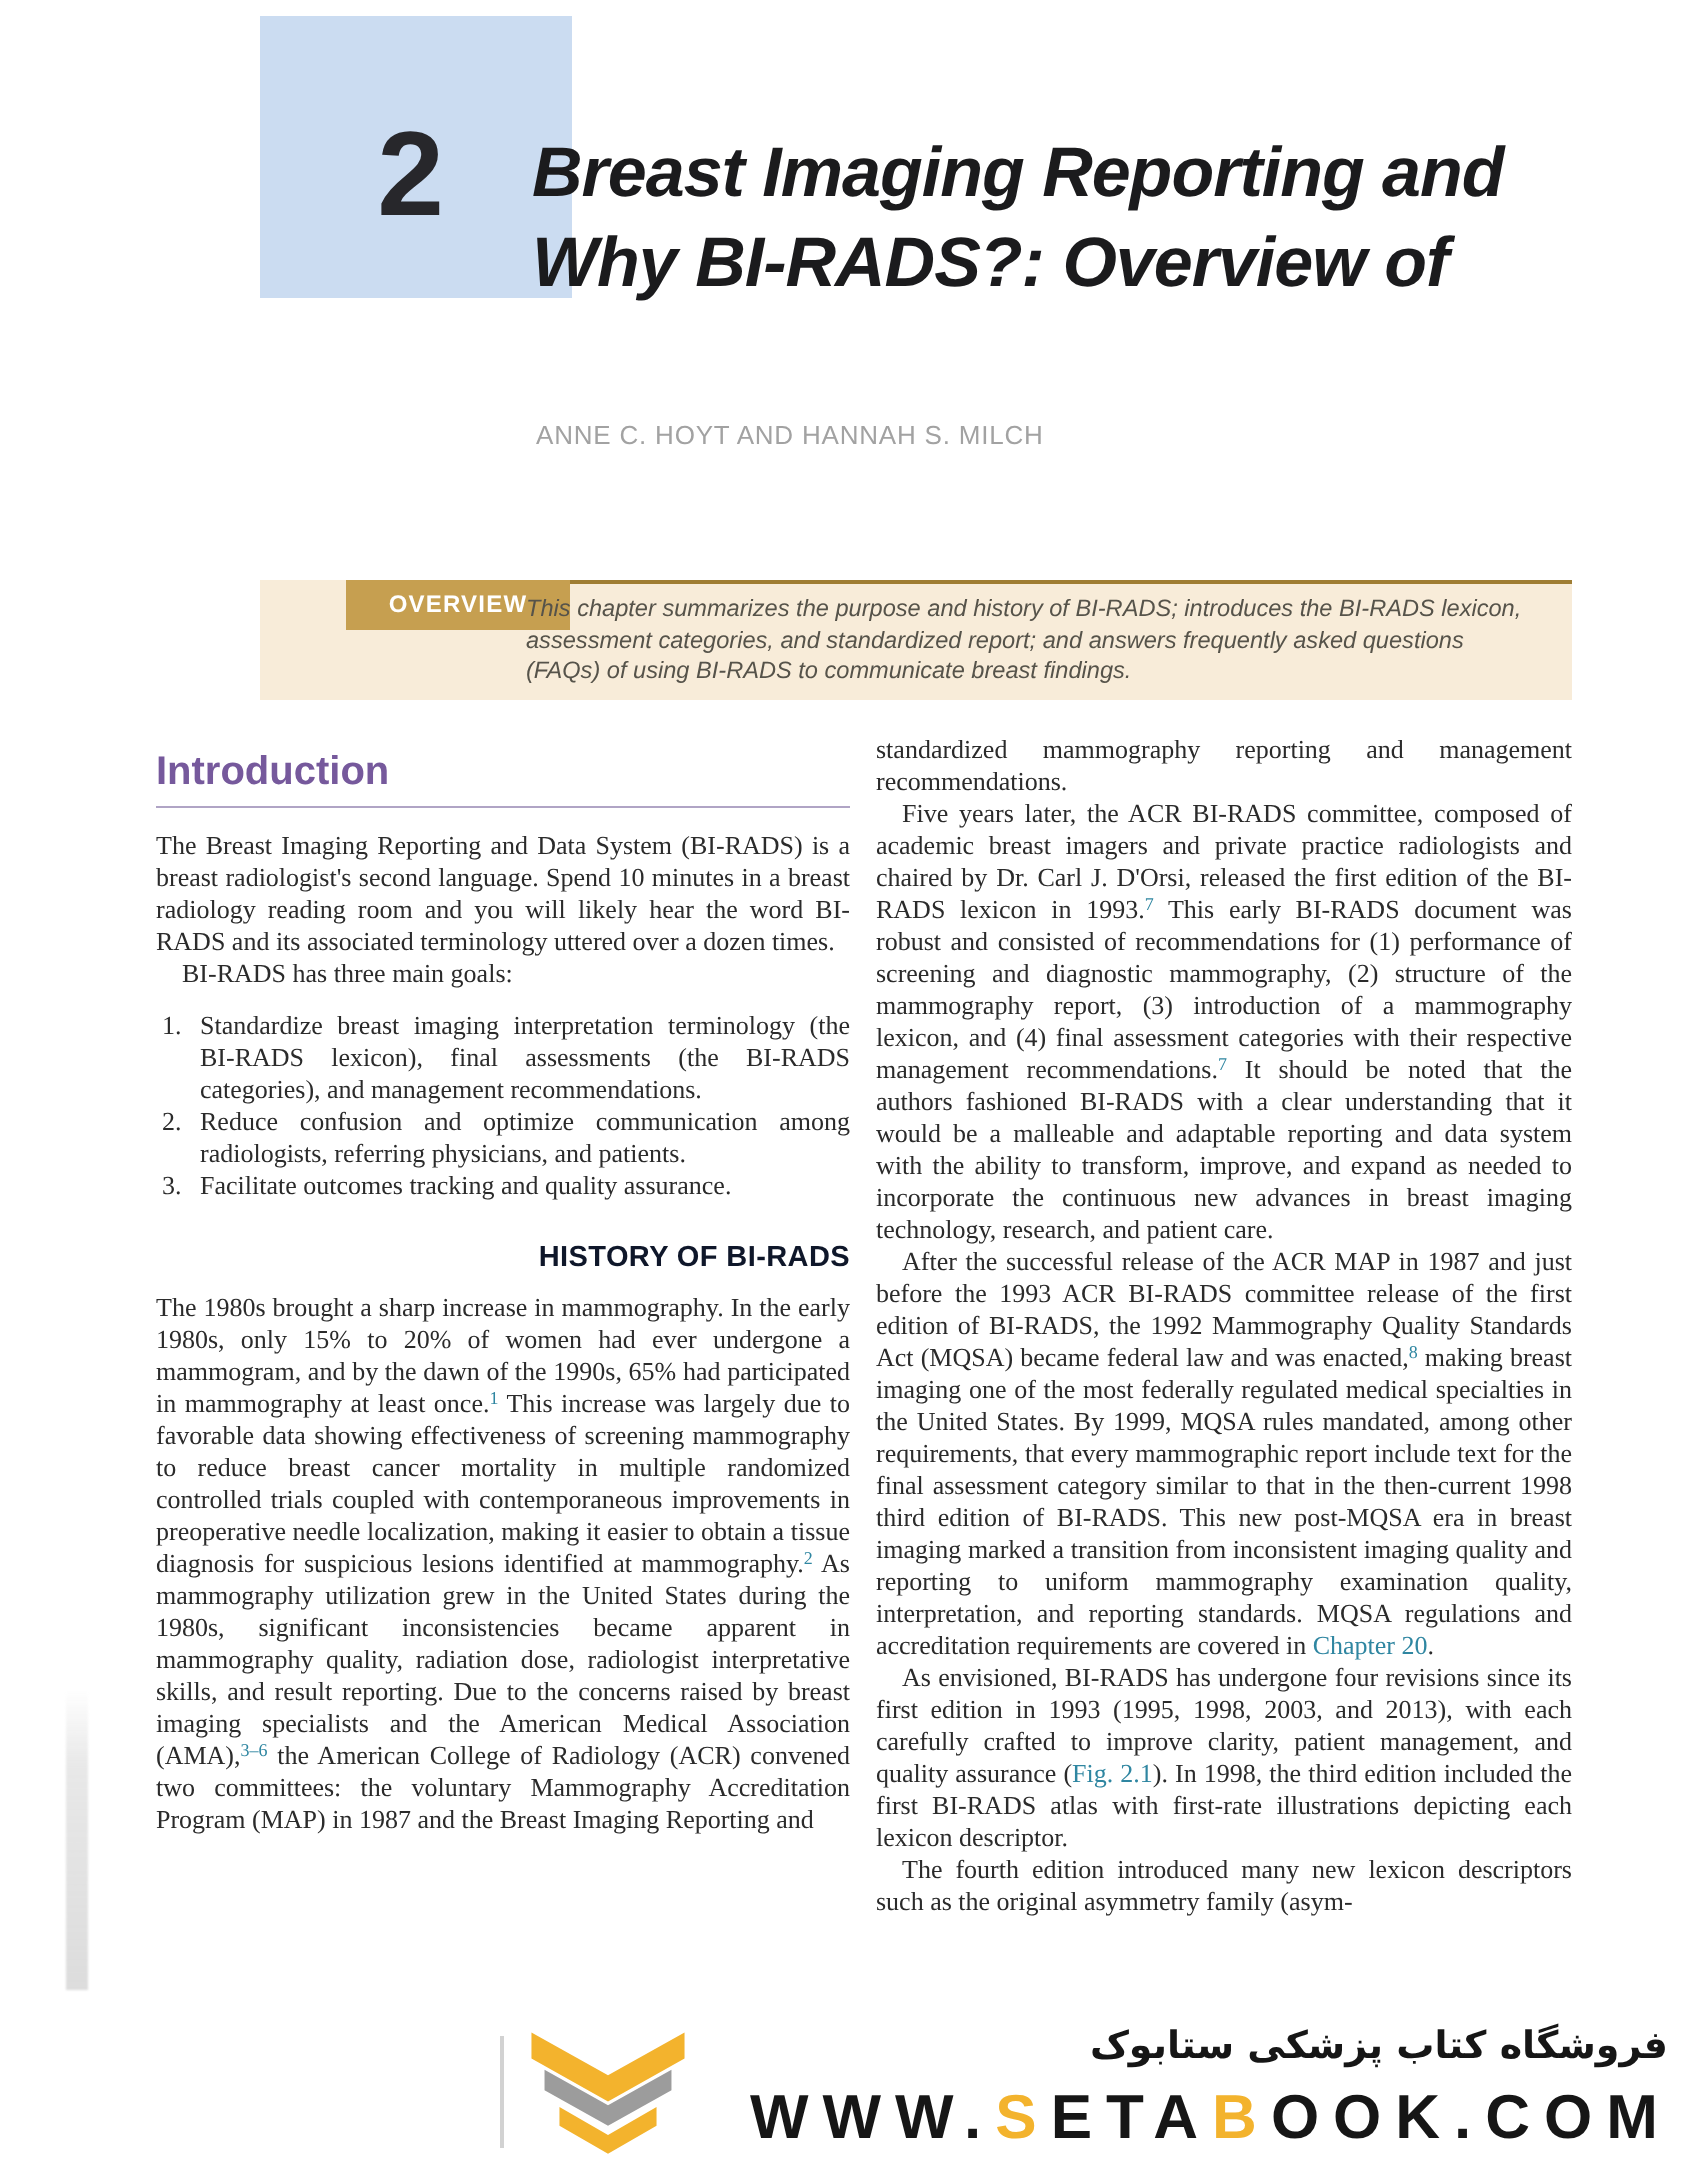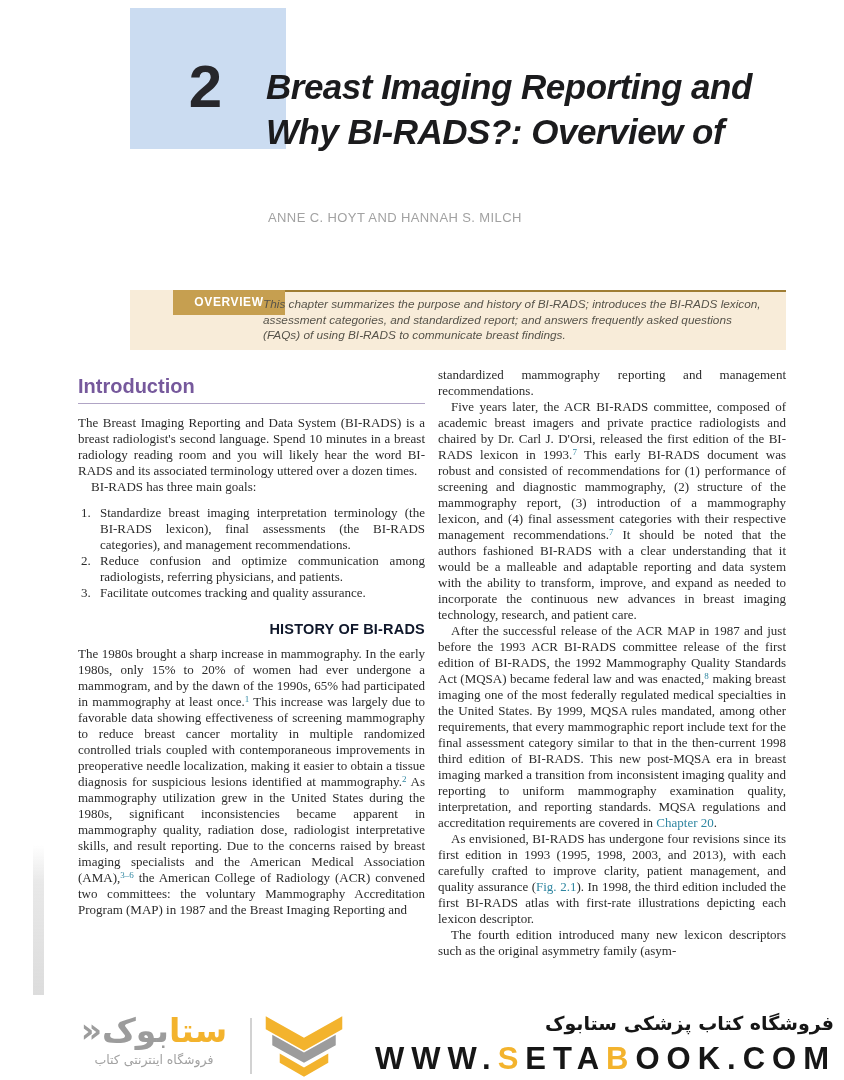--- a/index.html
+++ b/index.html
@@ -139,24 +139,20 @@
       <p class="para ind"><span>After the successful release of the ACR MAP in 1987 and just before the 1993 ACR BI-RADS committee release of the first edition of BI-RADS, the 1992 Mammography Quality Standards Act (MQSA) became federal law and was enacted,</span><span class="sup link">8</span><span> making breast imaging one of the most federally regulated medical specialties in the United States. By 1999, MQSA rules mandated, among other requirements, that every mammographic report include text for the final assessment category similar to that in the then-current 1998 third edition of BI-RADS. This new post-MQSA era in breast imaging marked a transition from inconsistent imaging quality and reporting to uniform mammography examination quality, interpretation, and reporting standards. MQSA regulations and accreditation requirements are covered in </span><span class="link">Chapter 20</span><span>.</span></p>
       <p class="para ind"><span>As envisioned, BI-RADS has undergone four revisions since its first edition in 1993 (1995, 1998, 2003, and 2013), with each carefully crafted to improve clarity, patient management, and quality assurance (</span><span class="link">Fig. 2.1</span><span>). In 1998, the third edition included the first BI-RADS atlas with first-rate illustrations depicting each lexicon descriptor.</span></p>
       <p class="para ind"><span>The fourth edition introduced many new lexicon descriptors such as the original asymmetry family (asym-</span></p>
     </div>
 </div>
 
 <div class="scan-strip"></div>
 <div class="fade"></div>
 
 <div class="footer">
-  <div class="logo">
-    <div class="wordmark"><span class="wm-yellow">ستا</span><span class="wm-gray">بوک</span><span class="wm-gray">«</span></div>
-    <div class="tagline">فروشگاه اینترنتی کتاب</div>
-  </div>
   <div class="divider"></div>
   <div class="chevrons">
     <svg width="84" height="66" viewBox="0 0 90 66" aria-hidden="true">
       <polygon points="4,0 45,23 86,0 86,14 45,37 4,14" fill="#f3b32d"></polygon>
       <polygon points="11,20 45,39 79,20 79,31 45,50 11,31" fill="#9c9c9c"></polygon>
       <polygon points="19,40 45,55 71,40 71,50 45,65 19,50" fill="#f3b32d"></polygon>
     </svg>
   </div>
   <div class="footer-right">
     <div class="persian-line">فروشگاه کتاب پزشکی ستابوک</div>

